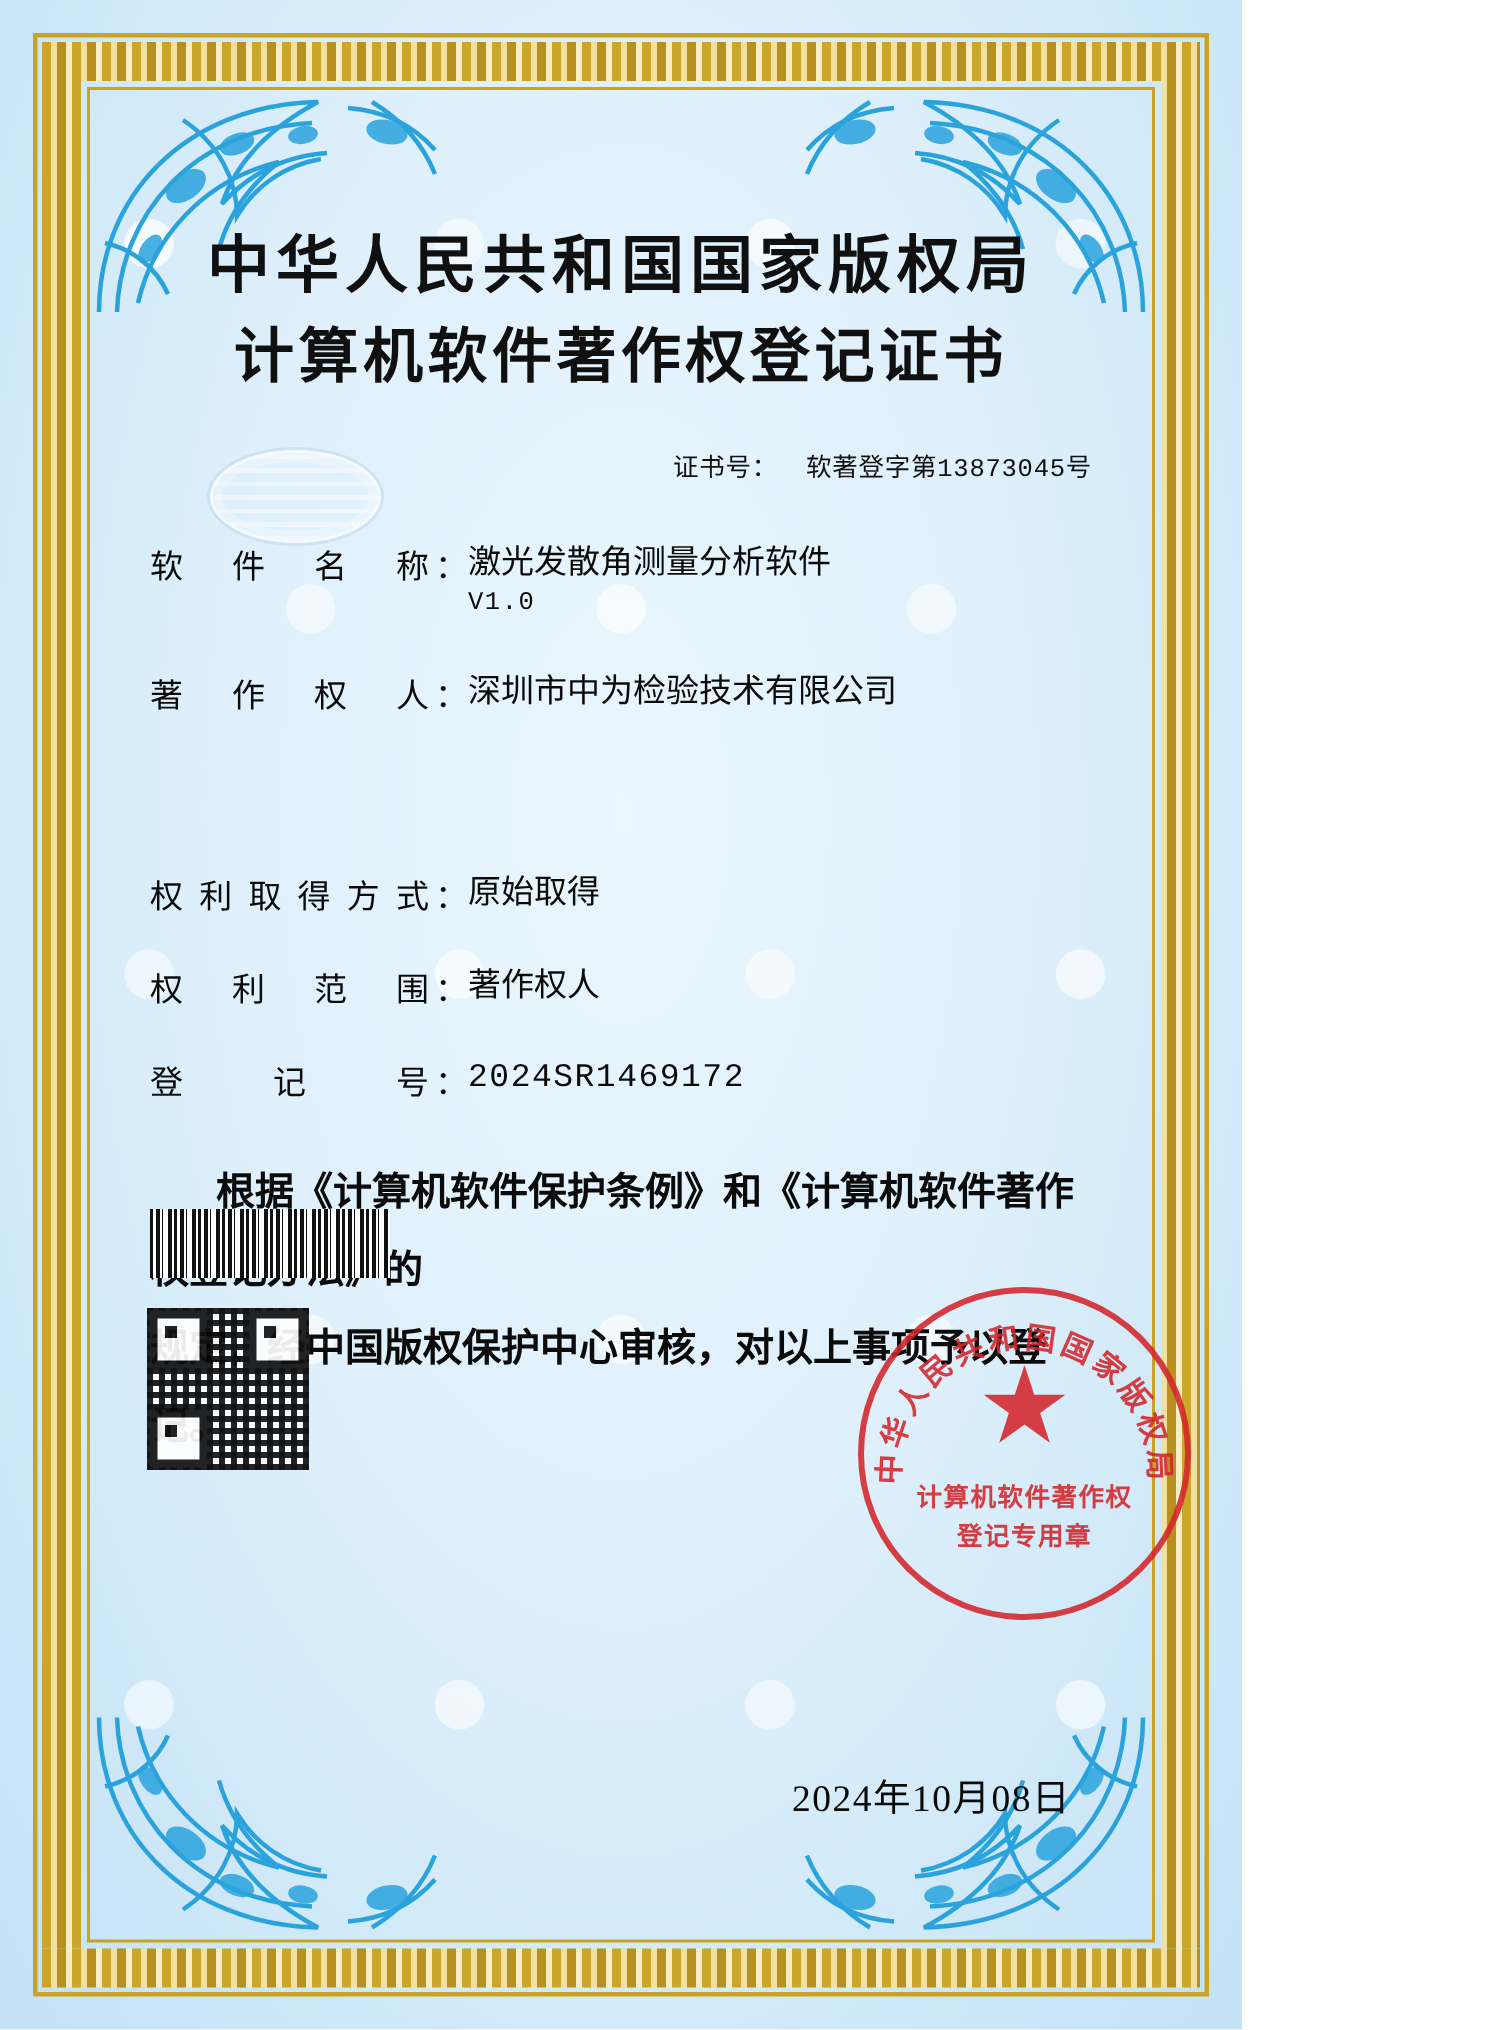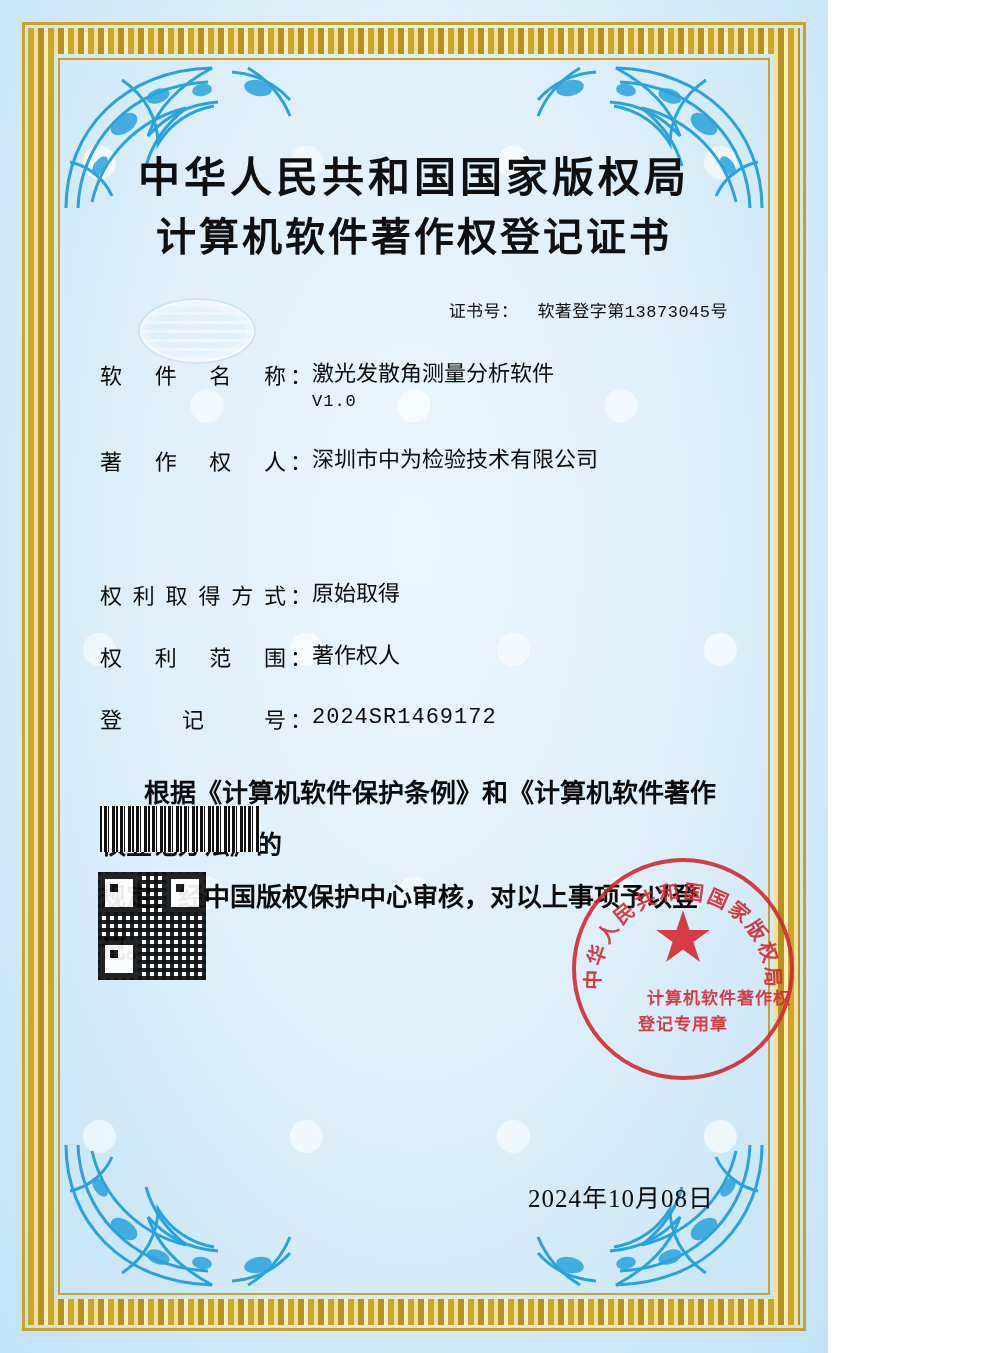--- a/index.html
+++ b/index.html
@@ -255,21 +255,21 @@
   .red-seal .arc-text svg { width: 100%; height: 100%; }
   .red-seal .seal-line1,
   .red-seal .seal-line2 {
     position: absolute;
     width: 100%;
     text-align: center;
     font-size: 17px;
     font-weight: bold;
     letter-spacing: 1px;
   }
-  .red-seal .seal-line1 { top: 122px; padding-left: 36px; }
+  .red-seal .seal-line1 { top: 122px; }
   .red-seal .seal-line2 { top: 148px; }
 
   .issue-date {
     position: absolute;
     right: 114px;
     top: 1178px;
     font-size: 25px;
     color: #0b0b0b;
     letter-spacing: 1px;
   }

